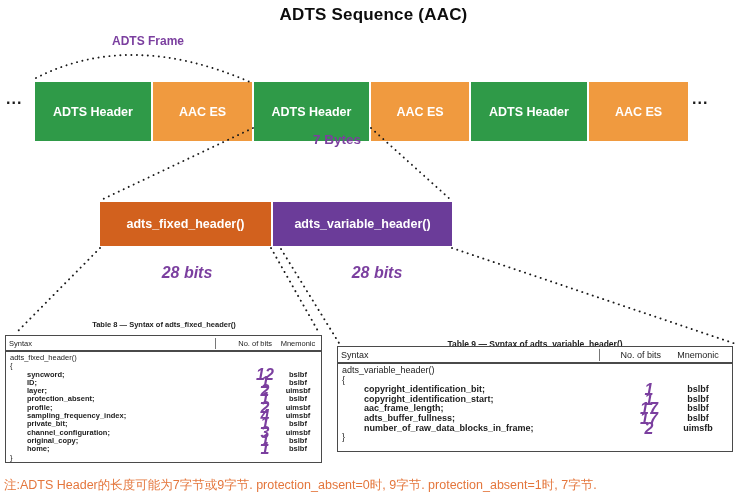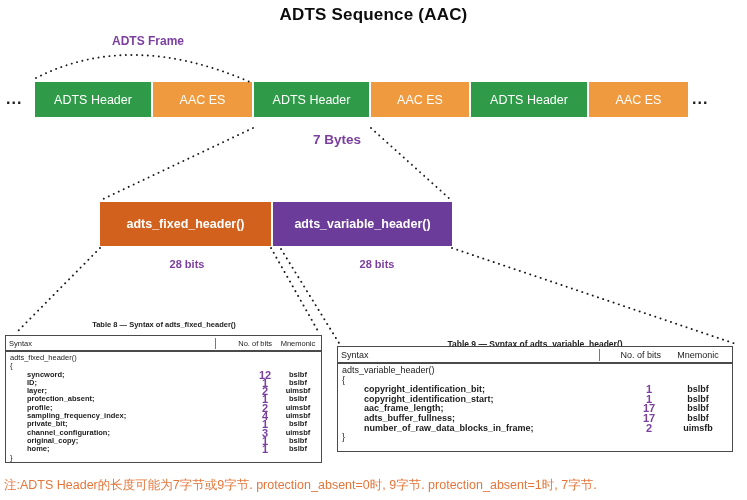--- a/index.html
+++ b/index.html
@@ -4,30 +4,30 @@
 <style>
   html,body{margin:0;padding:0;background:#fff;}
   body{font-family:"Liberation Sans",sans-serif;}
   .stage{position:relative;width:747px;height:500px;background:#fff;overflow:hidden;}
   .abs{position:absolute;}
   .title{left:0;top:5px;width:747px;text-align:center;font-size:17px;font-weight:800;color:#0d0d0d;letter-spacing:.2px;}
   .frame-label{left:100px;top:34px;width:96px;text-align:center;font-size:12px;font-weight:bold;color:var(--label-purple);}
   .ellipsis{top:90px;font-size:16px;font-weight:800;color:#1a1a1a;letter-spacing:1px;}
   .ellipsis.left{left:6px;}
   .ellipsis.right{left:692px;}
-  .seq-block{position:absolute;top:82px;height:35px;display:flex;align-items:center;justify-content:center;
-             color:#fff;font-size:12.5px;font-weight:normal;box-sizing:border-box;border-right:2px solid #fff;}
+  .seq-block{position:absolute;top:82px;height:59px;display:flex;align-items:center;justify-content:center;
+             color:#fff;font-size:12.5px;font-weight:bold;box-sizing:border-box;border-right:2px solid #fff;}
   .seq-block.header{background:var(--green);}
   .seq-block.es{background:var(--orange);}
   .seven-bytes{left:261px;top:132px;width:100px;text-align:right;font-size:13.5px;font-weight:800;color:var(--label-purple);}
   .split-block{position:absolute;top:202px;height:44px;display:flex;align-items:center;justify-content:center;
                color:#fff;font-size:12.5px;font-weight:bold;box-sizing:border-box;}
   .split-block.fixed{left:100px;width:173px;background:var(--dark-orange);border-right:2px solid #fff;}
   .split-block.variable{left:273px;width:179px;background:var(--purple);}
-  .bits{top:258px;width:100px;text-align:center;font-size:11px;font-weight:800;color:var(--label-purple);z-index:2;}
+  .bits{top:264px;width:100px;text-align:center;font-size:16px;font-weight:800;color:var(--label-purple);z-index:2;font-style:italic;}
   .bits.left{left:137px;}
   .bits.right{left:327px;}
   .watermark{left:308px;top:249px;font-family:"DejaVu Sans Mono",monospace;font-size:11.5px;color:var(--wm-gray);z-index:1;}
   svg.lines{left:0;top:0;z-index:0;pointer-events:none;}
   
   .tbl-title{text-align:center;font-weight:bold;color:#222;}
   .tbl-box{position:absolute;border:1px solid #4a4a4a;box-sizing:border-box;background:#fff;color:#1c1c1c;}
   .tbl-head{display:grid;border-bottom:2px solid #4a4a4a;align-items:center;}
   .tbl-head span{padding:1px 3px;}
   .tbl-head .col-bits{border-left:1px solid #777;text-align:right;}

